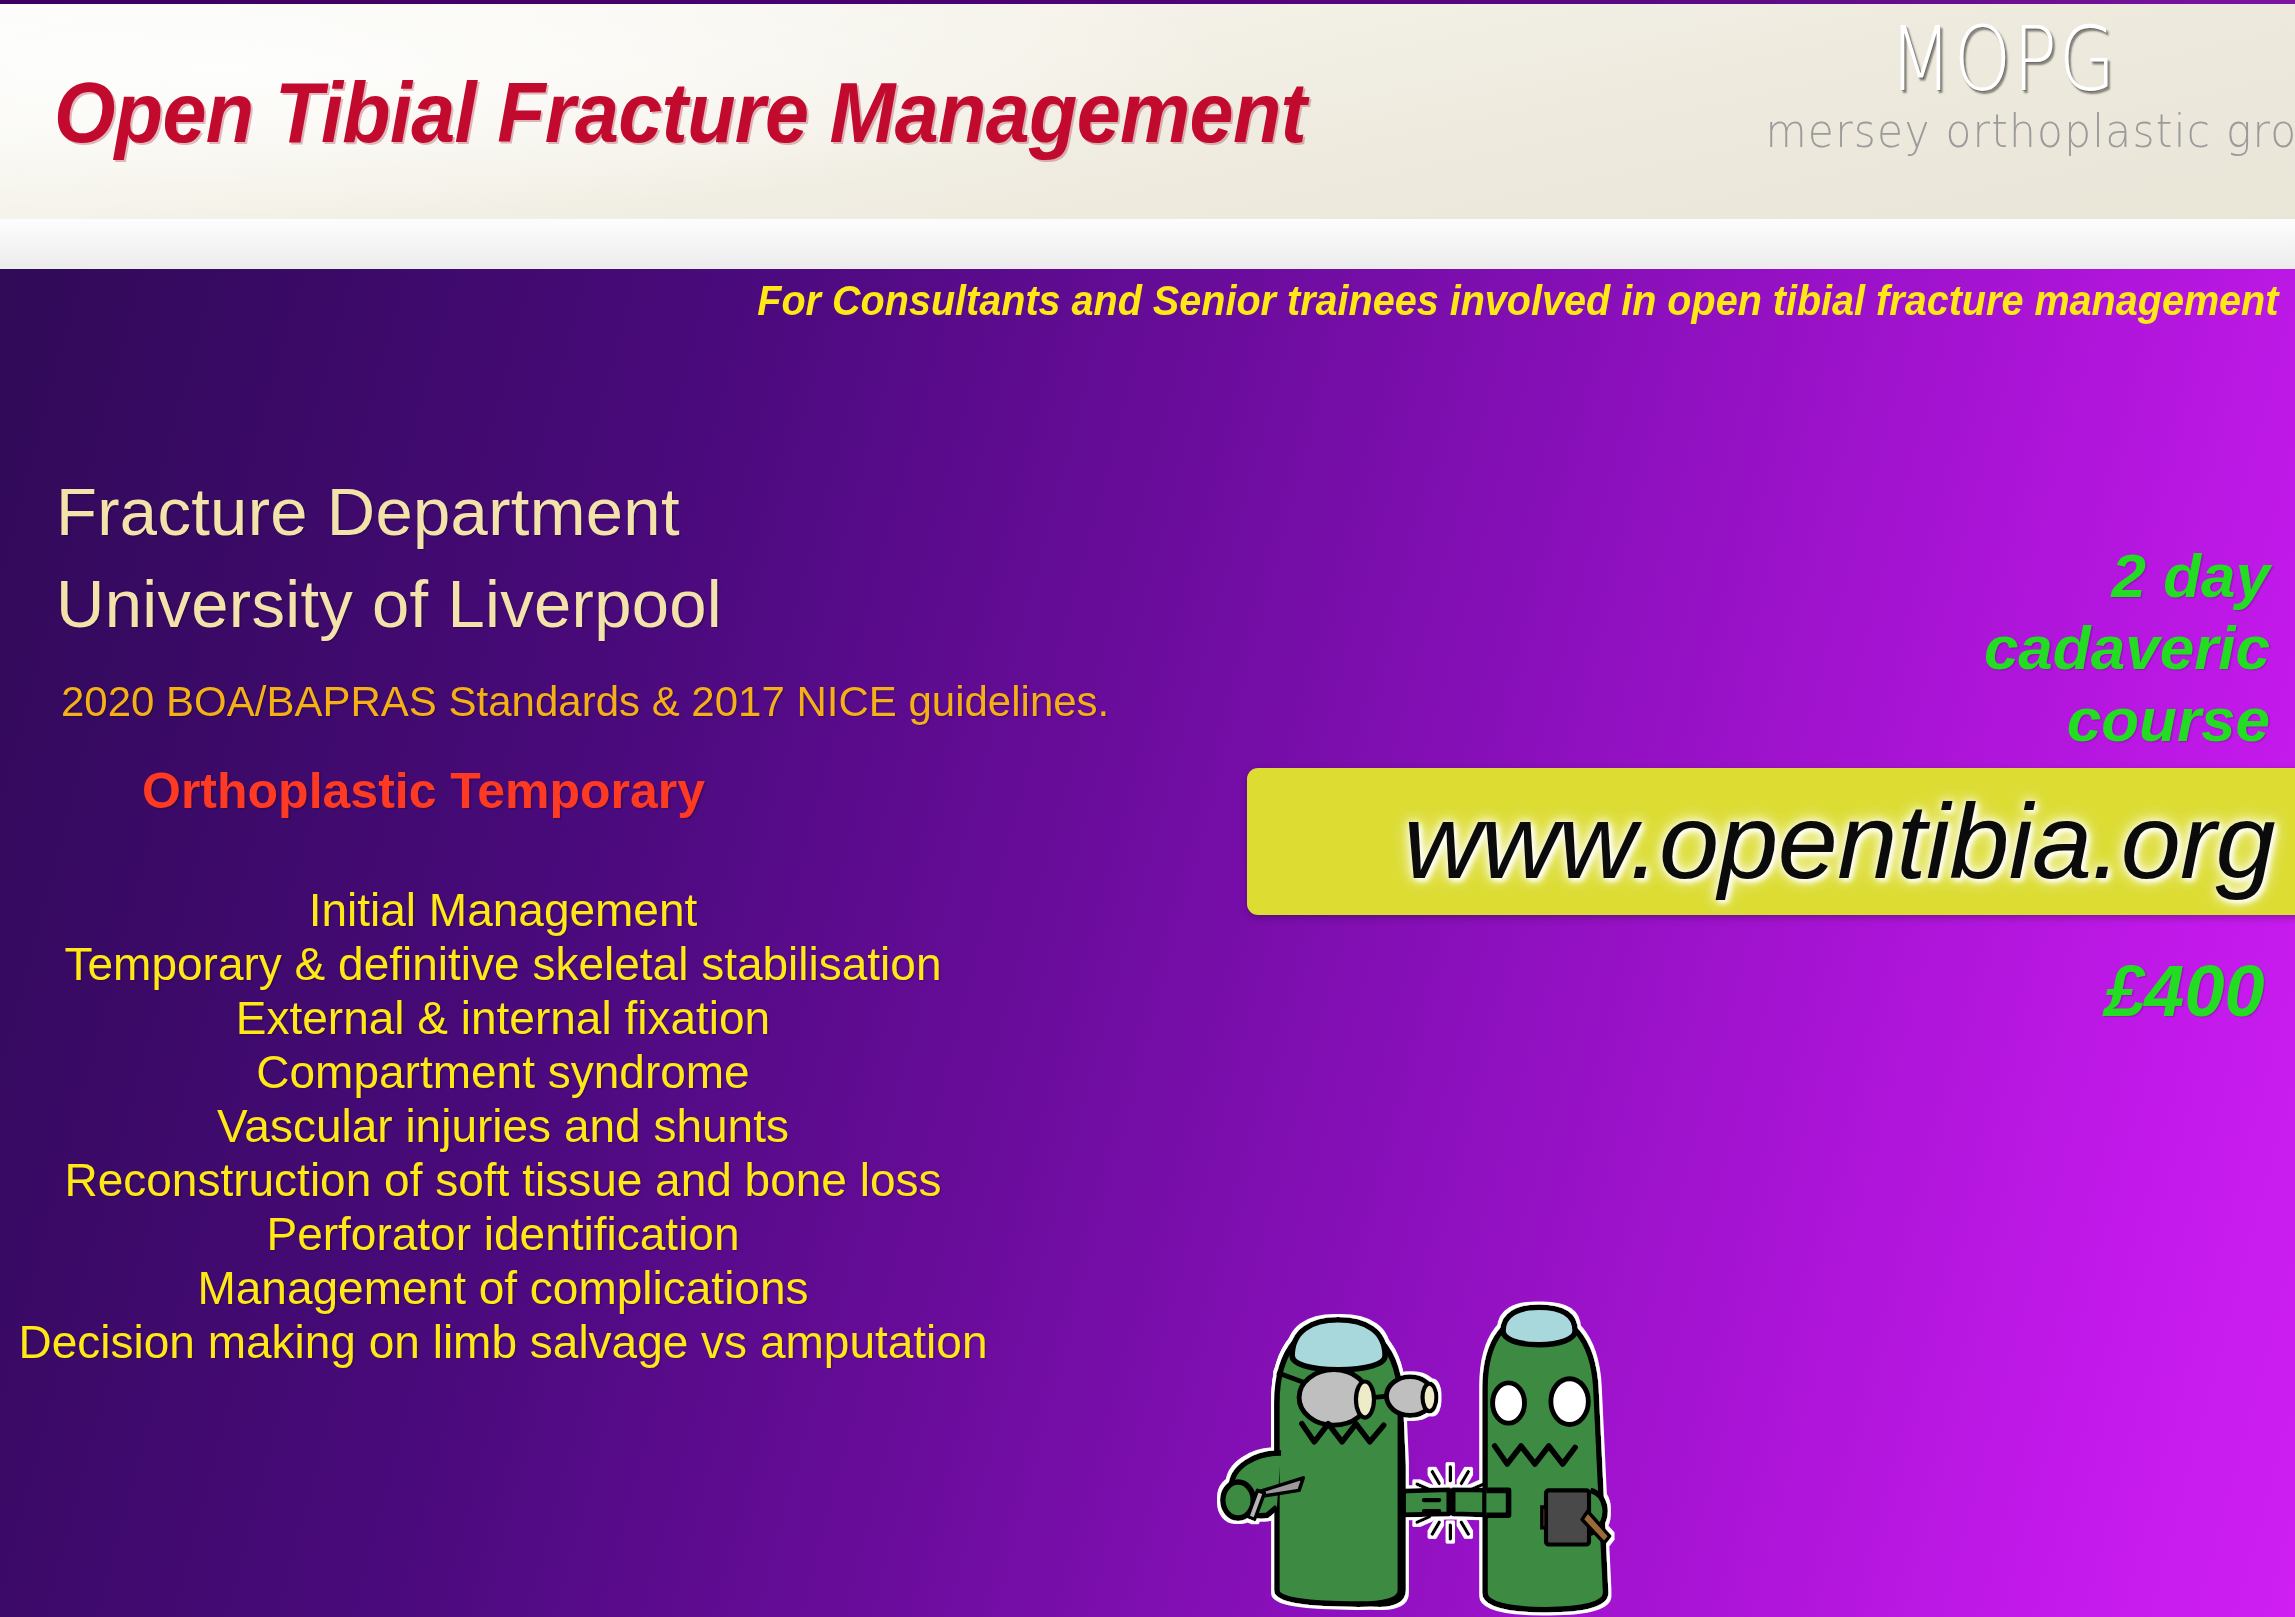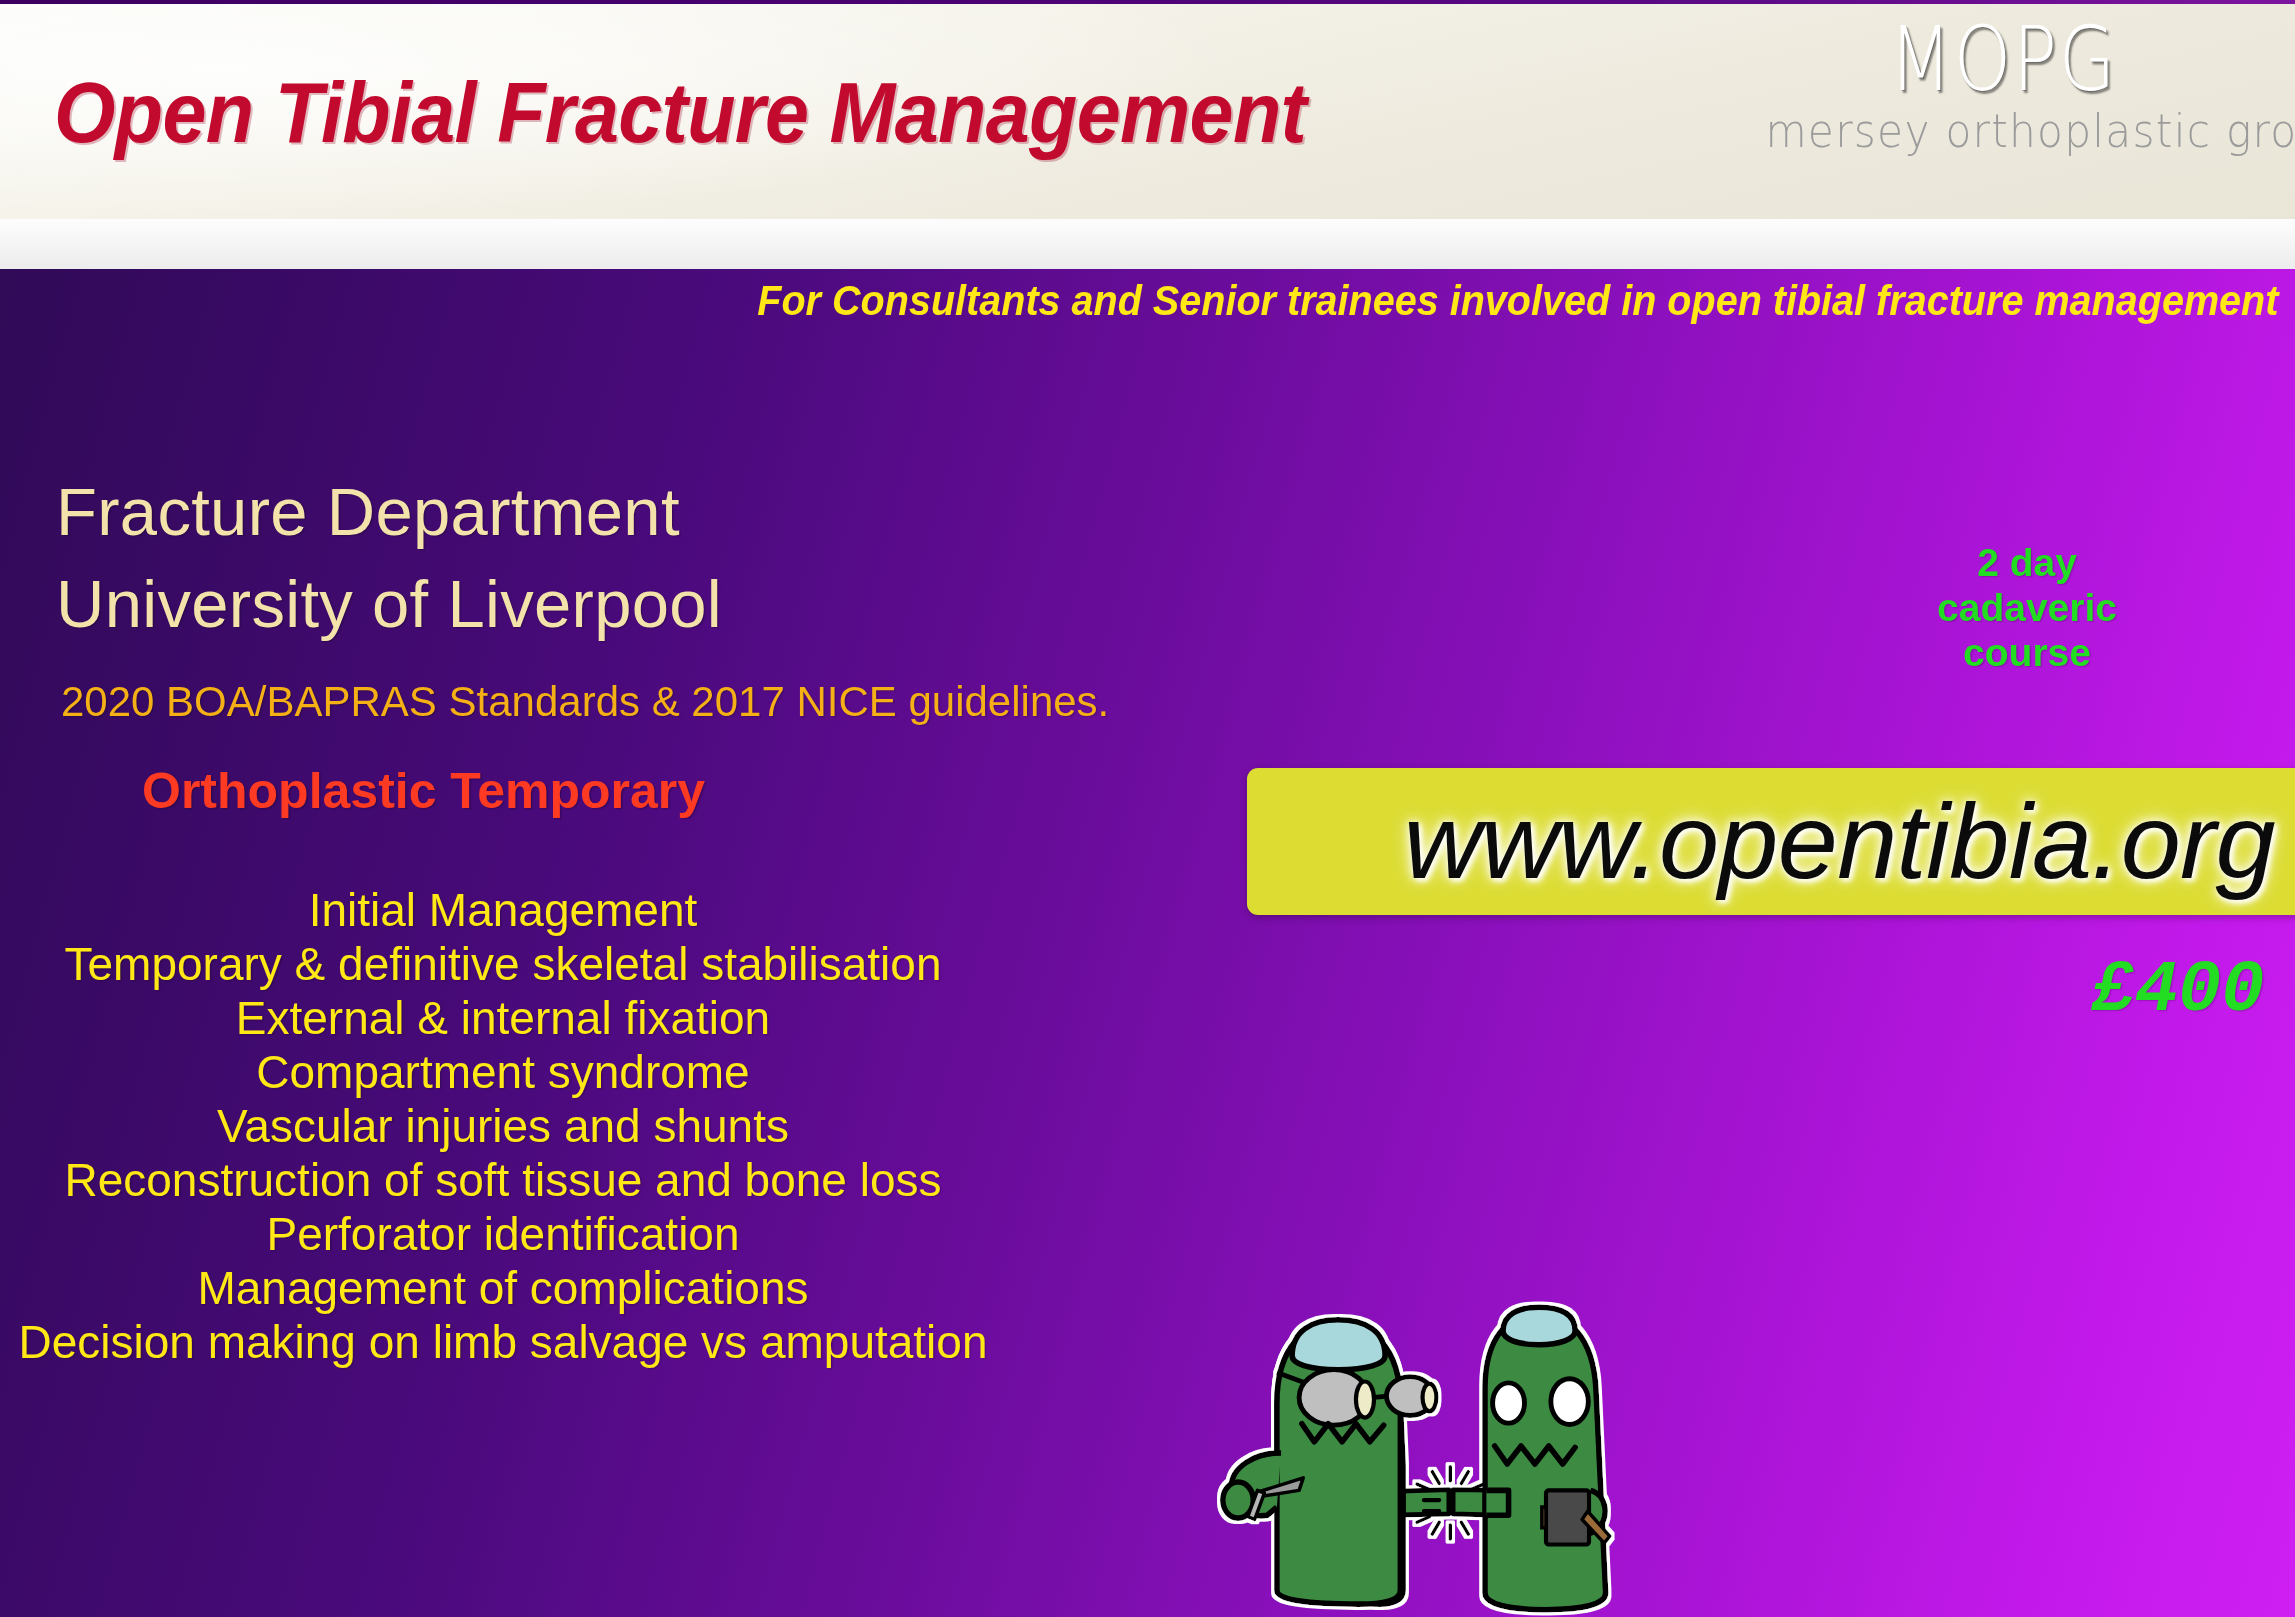--- a/index.html
+++ b/index.html
@@ -172,24 +172,25 @@
     white-space:nowrap;
     text-align:center;
     text-shadow:1.4px 1.4px 1.4px rgba(0,0,0,.22);
   }
 
   
   .course-type {
     position:absolute;
     right:25px; top:540px;
     width:486px;
-    text-align:center;
-    font-size:39px;
+    text-align:right;
+    font-size:62px;
     line-height:1.16;
     font-weight:bold;
+    font-style:italic;
     color:#22dd22;
     font-family:"Liberation Sans", sans-serif;
     z-index:6;
     text-shadow:1.4px 1.4px 1.4px rgba(0,0,0,.2);
   }
 
   .url-box {
     position:absolute;
     left:1247px; top:768px;
     width:1184px; height:147px;
@@ -217,21 +218,21 @@
       2.8px 2.8px 5.6px rgba(255,255,255,.9);
   }
 
   .price {
     position:absolute;
     right:30.5px; top:950px;
     font-size:72px;
     font-weight:bold;
     font-style:italic;
     color:#22dd22;
-    font-family:Liberation Mono, monospace;
+    font-family:Liberation Sans, sans-serif;
     z-index:6;
     text-shadow:1.4px 1.4px 1.4px rgba(0,0,0,.2);
   }
 
   
   .cartoon {
     position:absolute;
     left:1195px; top:1292px;
     width:444px; height:326px;
     z-index:5;

